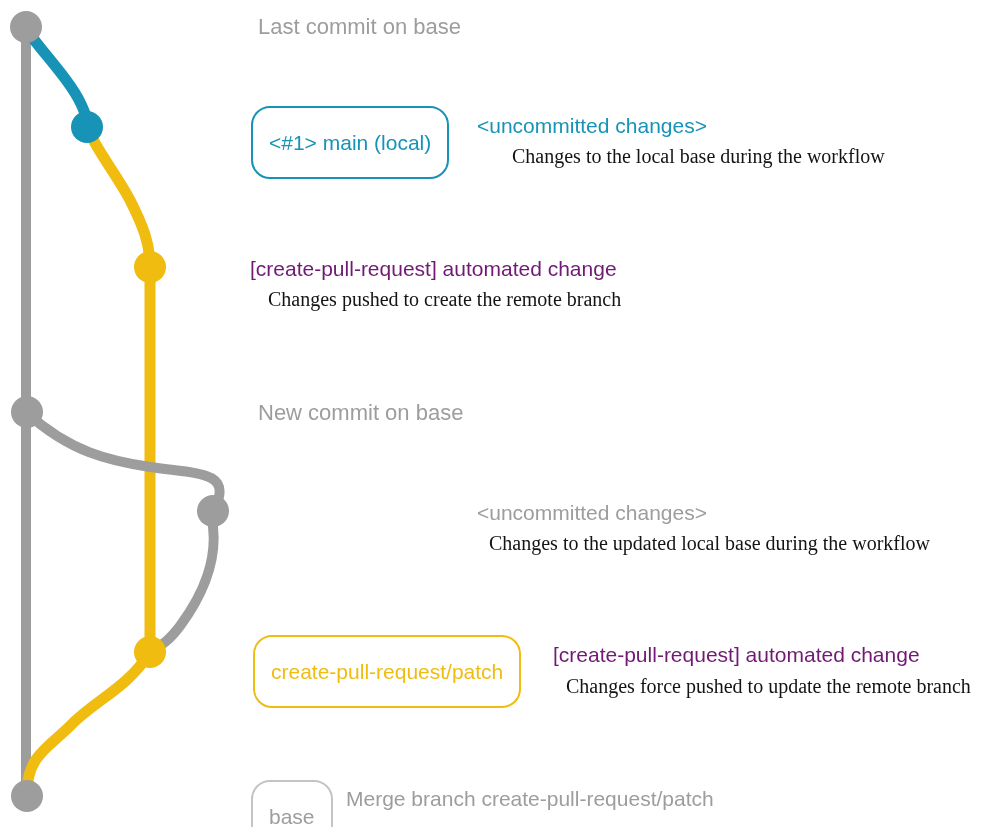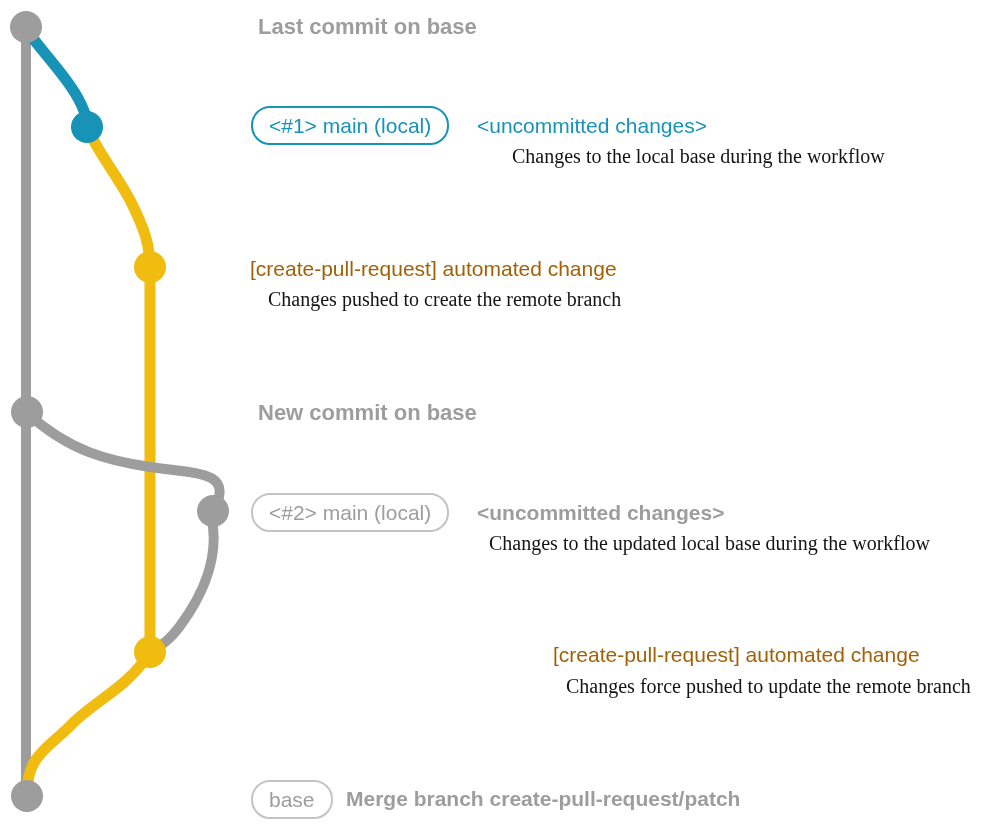--- a/index.html
+++ b/index.html
@@ -8,34 +8,34 @@
     width: 981px;
     height: 827px;
     background: #ffffff;
     overflow: hidden;
     font-family: "Liberation Sans", sans-serif;
   }
   .graph { position: absolute; left: 0; top: 0; }
   .lbl { position: absolute; white-space: nowrap; line-height: 1.15; }
   .h  { font-size: 22px; }
   .s  { font-size: 21px; }
-  .gray-t   { color: #9d9d9d; font-weight: bold; }
+  .gray-t   { color: #9d9d9d; }
   .teal-t   { color: #1793b8; }
-  .yellow-t { color: #a16207; }
+  .yellow-t { color: #701a75; }
   .serif {
     font-family: "Liberation Serif", serif;
     font-size: 20px;
     color: #141414;
   }
   .pill {
     position: absolute;
     display: inline-block;
     border: 2px solid;
     border-radius: 19px;
-    padding: 5px 16px;
+    padding: 22px 16px;
     font-size: 21px;
     line-height: 25px;
     white-space: nowrap;
   }
   .pill.tealp   { border-color: #1793b8; color: #1793b8; }
   .pill.grayp   { border-color: #c4c4c4; color: #9d9d9d; }
   .pill.yellowp { border-color: #f0bc10; color: #f0bc10; }
 </style>
 </head>
 <body>
@@ -65,23 +65,23 @@
 
   <div class="pill tealp" style="left:251px; top:106px;">&lt;#1&gt; main (local)</div>
   <div class="lbl s teal-t" style="left:477px; top:114px;">&lt;uncommitted changes&gt;</div>
   <div class="lbl serif" style="left:512px; top:145px;">Changes to the local base during the workflow</div>
 
   <div class="lbl s yellow-t" style="left:250px; top:257px;">[create-pull-request] automated change</div>
   <div class="lbl h gray-t" style="left:258px; top:400px;">New commit on base</div>
 
   <div class="lbl serif" style="left:268px; top:288px;">Changes pushed to create the remote branch</div>
 
-  <div class="pill grayp" style="left:251px; top:493px;">&lt;#2&gt; main (local)</div>
   <div class="lbl s gray-t" style="left:477px; top:501px;">&lt;uncommitted changes&gt;</div>
   <div class="lbl serif" style="left:489px; top:532px;">Changes to the updated local base during the workflow</div>
 
+  <div class="pill yellowp" style="left:253px; top:635px;">create-pull-request/patch</div>
   <div class="lbl s yellow-t" style="left:553px; top:643px;">[create-pull-request] automated change</div>
   <div class="lbl serif" style="left:566px; top:675px;text-align:center;">Changes force pushed to update the remote branch</div>
 
   <div class="pill grayp" style="left:251px; top:780px;">base</div>
   <div class="lbl s gray-t" style="left:346px; top:787px;">Merge branch create-pull-request/patch</div>
 
 </div>
 
 </body></html>

